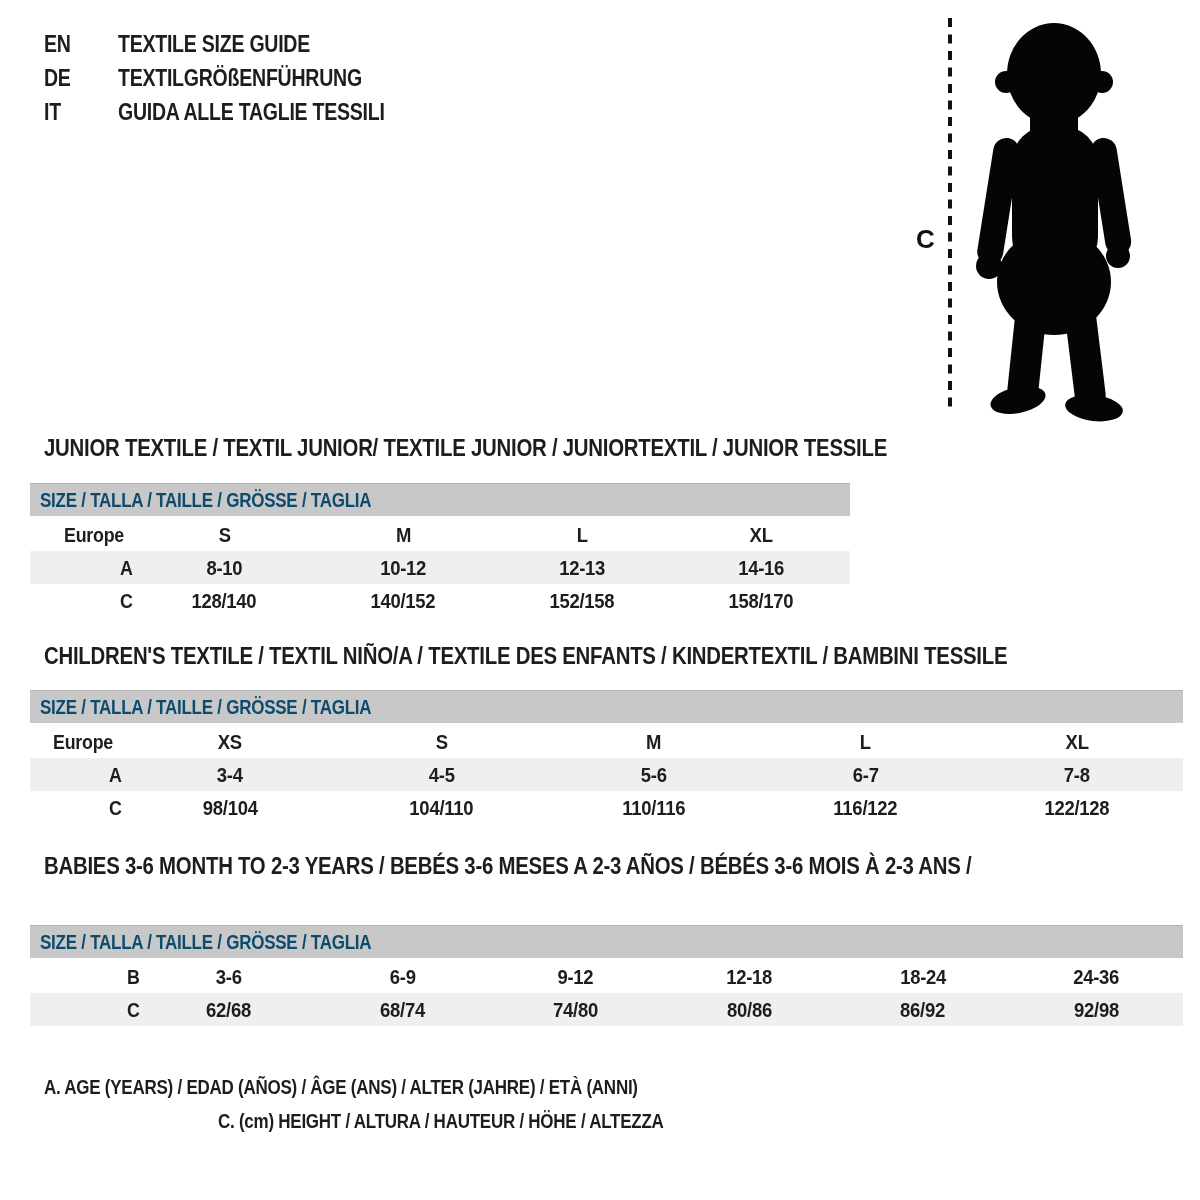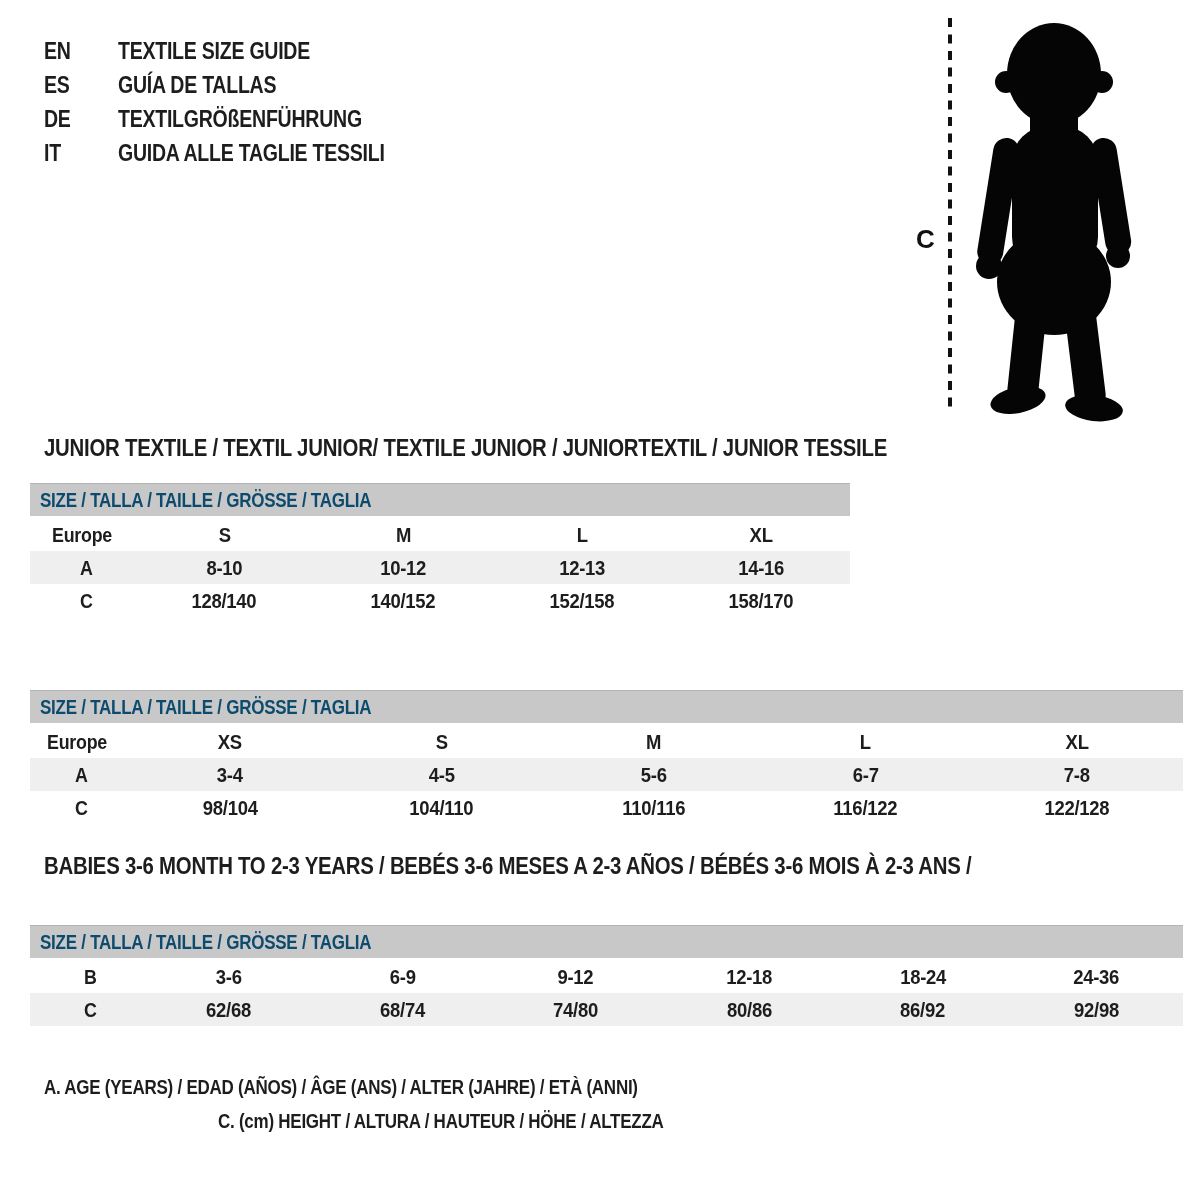--- a/index.html
+++ b/index.html
@@ -10,59 +10,55 @@
     font-family:"Liberation Sans","DejaVu Sans",sans-serif;
     font-weight:bold; color:#1d1d1d;
     -webkit-font-smoothing:antialiased;
   }
   .cx, .cl { display:inline-block; letter-spacing:-0.3px; white-space:nowrap; }
   .cl { transform:scaleX(0.85); transform-origin:0 50%; }
   .cx { transform:scaleX(0.88); transform-origin:50% 50%; }
 
   
   .lang-list { position:absolute; left:44px; top:31px; }
-  .lang-row { display:flex; height:34px; align-items:flex-end; font-size:23px; }
+  .lang-row { display:flex; height:34px; align-items:flex-start; font-size:23px; }
   .lang-code { width:74px; flex:0 0 74px; }
 
   
   .figure { position:absolute; left:900px; top:8px; width:280px; height:416px; }
 
   
   .section-title { position:absolute; left:44px; font-size:24px; line-height:24px; }
   .section-title.two-line { line-height:33px; }
 
   
   .size-table { position:absolute; left:30px; }
   .size-bar {
     height:33px; line-height:32px; background:#c8c8c8;
     border-top:1px solid #b3b3b3; padding-left:10px;
     font-size:20px; color:#0c4a6e; margin-bottom:2px;
   }
   table { border-collapse:collapse; table-layout:fixed; width:100%; }
   td { height:33px; padding:0; text-align:center; font-size:21px; vertical-align:middle; }
-  td.lbl { text-align:center; padding-left:10px; }
+  td.lbl { text-align:right; padding-left:10px; }
   tr.band { background:#efefef; }
 
   
   .legend { position:absolute; left:44px; top:1070px; font-size:20px;text-align:right; }
   .legend-line { height:34px; line-height:34px; }
 </style>
 </head>
 <body>
 
 <div class="canvas">
 
   <div class="lang-list">
     <div class="lang-row">
       <span class="lang-code"><span class="cl">EN</span></span>
       <span class="cl">TEXTILE SIZE GUIDE</span>
-    </div>
-    <div class="lang-row">
-      <span class="lang-code"><span class="cl">ES</span></span>
-      <span class="cl">GUÍA DE TALLAS</span>
     </div>
     <div class="lang-row">
       <span class="lang-code"><span class="cl">DE</span></span>
       <span class="cl">TEXTILGRÖßENFÜHRUNG</span>
     </div>
     <div class="lang-row">
       <span class="lang-code"><span class="cl">IT</span></span>
       <span class="cl">GUIDA ALLE TAGLIE TESSILI</span>
     </div>
   </div>
@@ -124,20 +120,23 @@
         <td class="lbl"><span class="cl">C</span></td>
         <td><span class="cx">128/140</span></td>
         <td><span class="cx">140/152</span></td>
         <td><span class="cx">152/158</span></td>
         <td><span class="cx">158/170</span></td>
       </tr>
     </tbody>
       </table>
   </div>
 
+  <div class="section-title" style="top:644px;">
+    <span class="cl">CHILDREN'S TEXTILE / TEXTIL NIÑO/A / TEXTILE DES ENFANTS / KINDERTEXTIL / BAMBINI TESSILE</span>
+  </div>
   <div class="size-table" style="top:690px; width:1153px;">
     <div class="size-bar">
       <span class="cl">SIZE / TALLA / TAILLE / GRÖSSE / TAGLIA</span>
     </div>
     <table>
       <colgroup>
           <col style="width:94px">
           <col>
           <col>
           <col>

